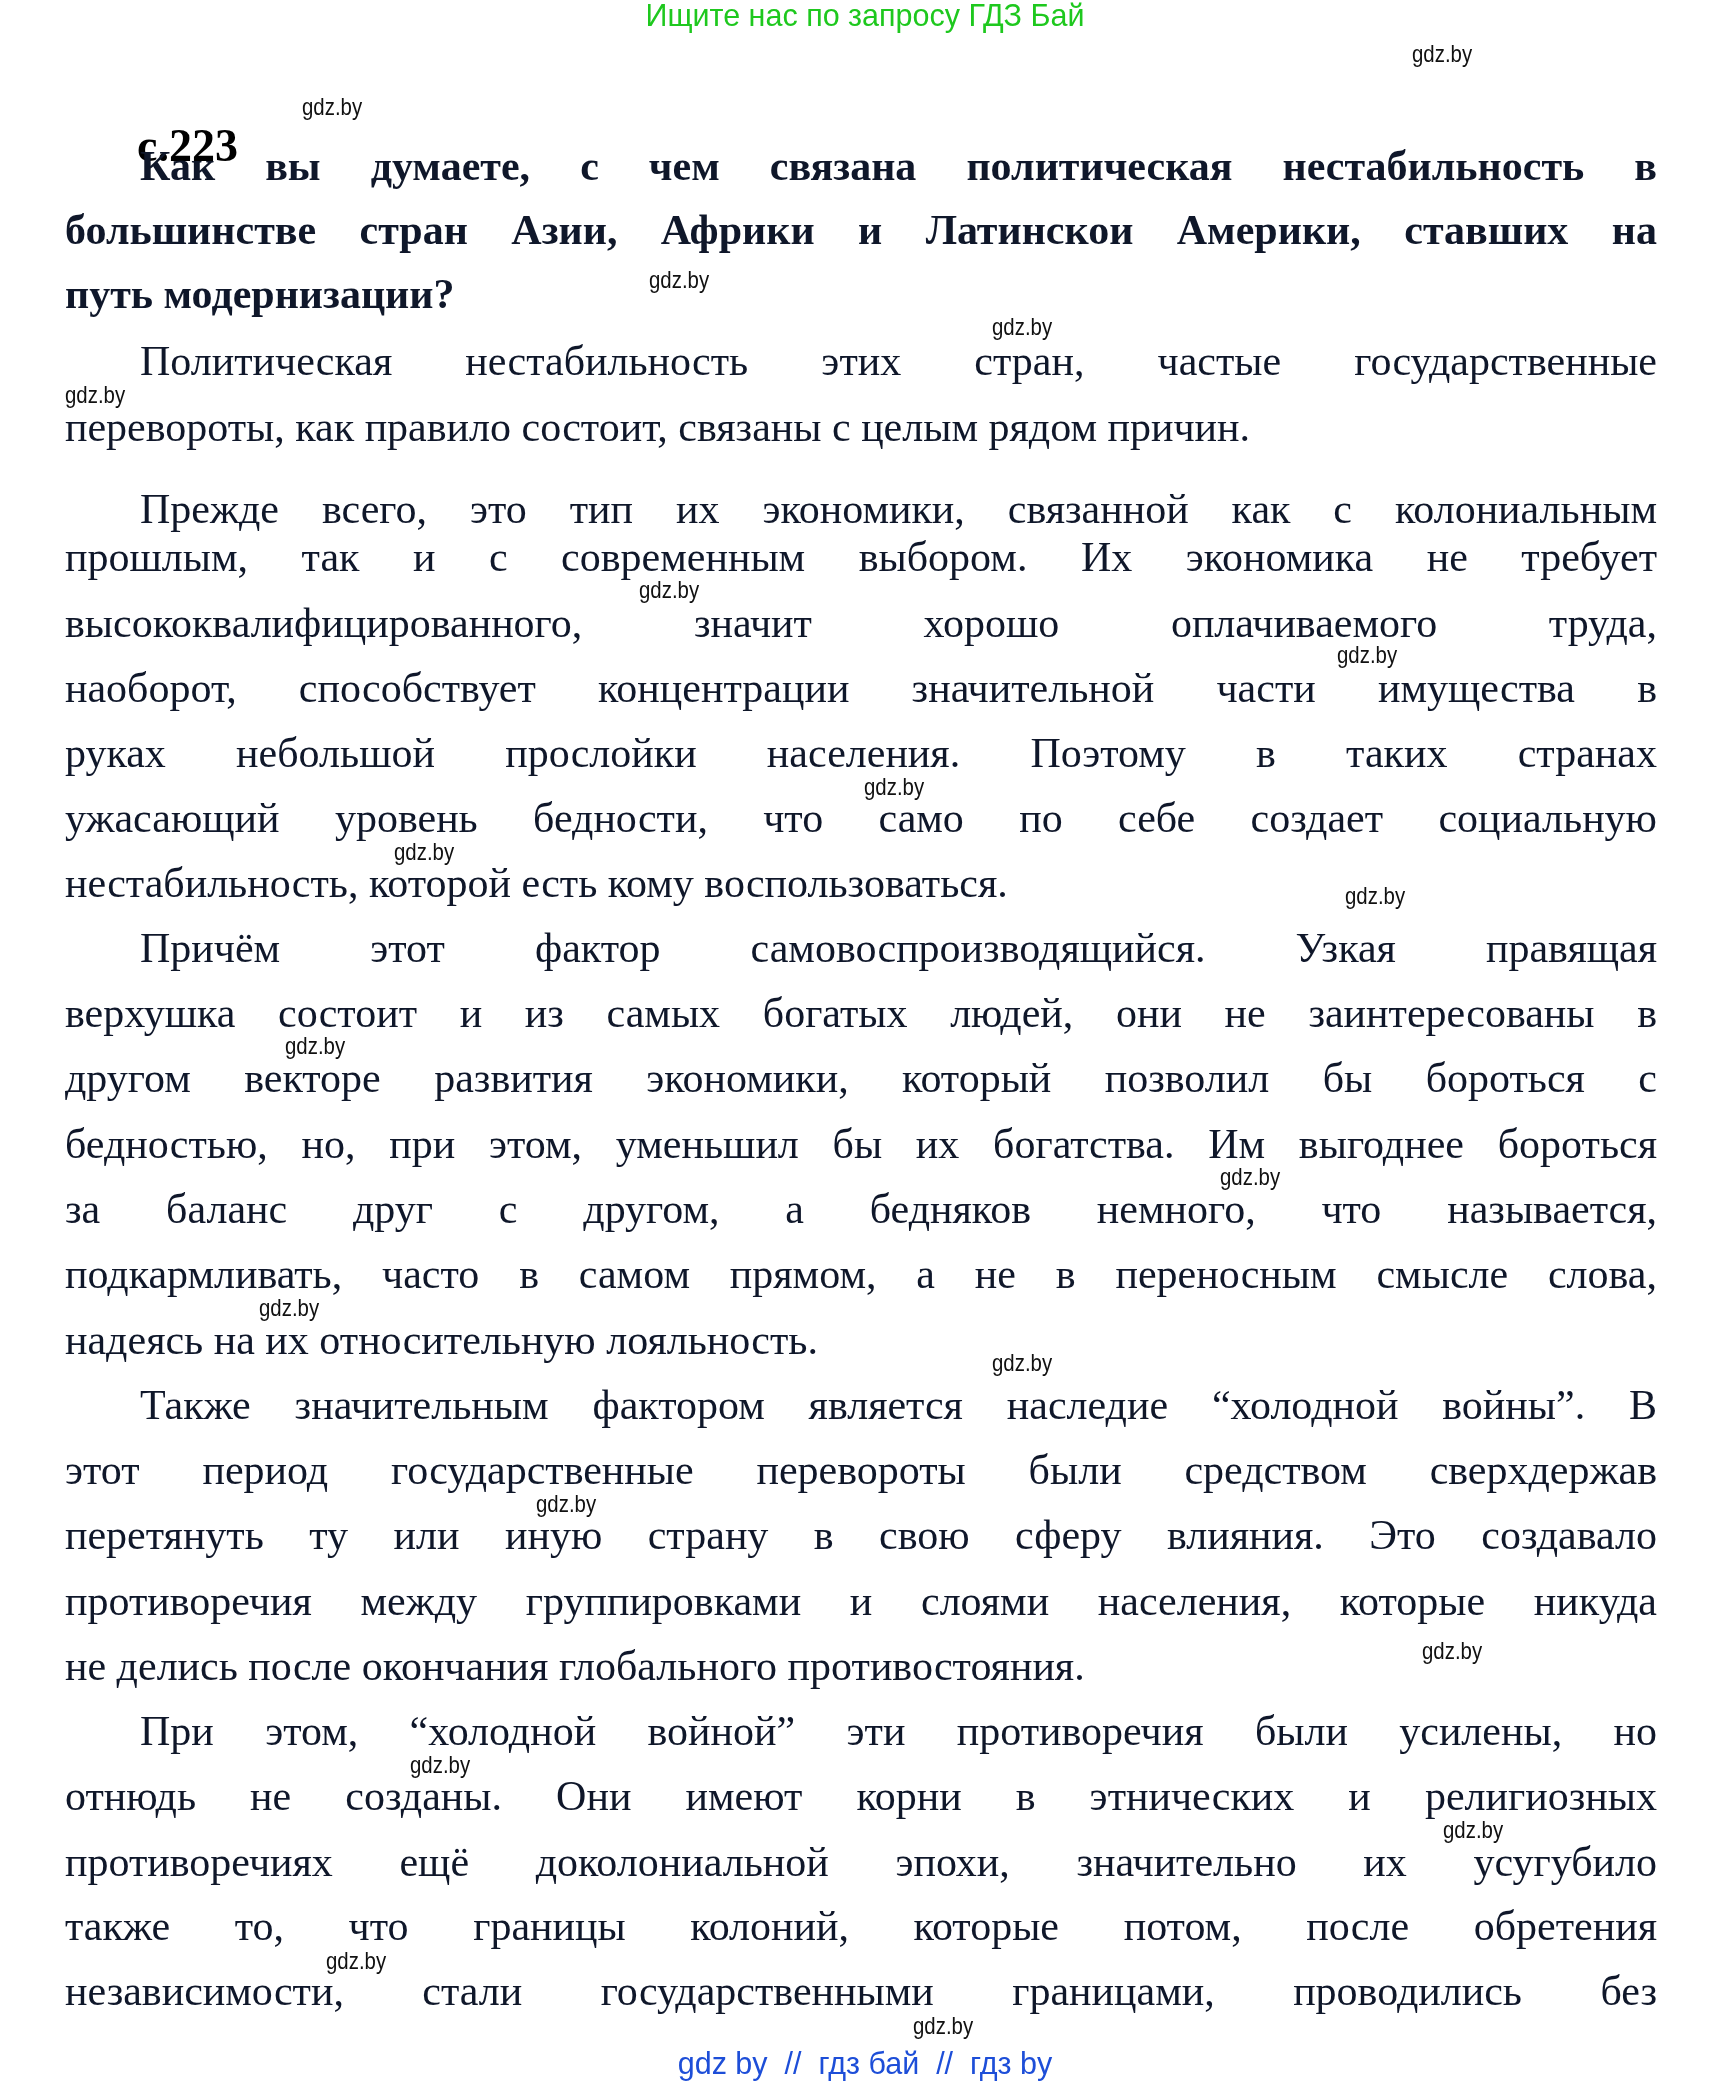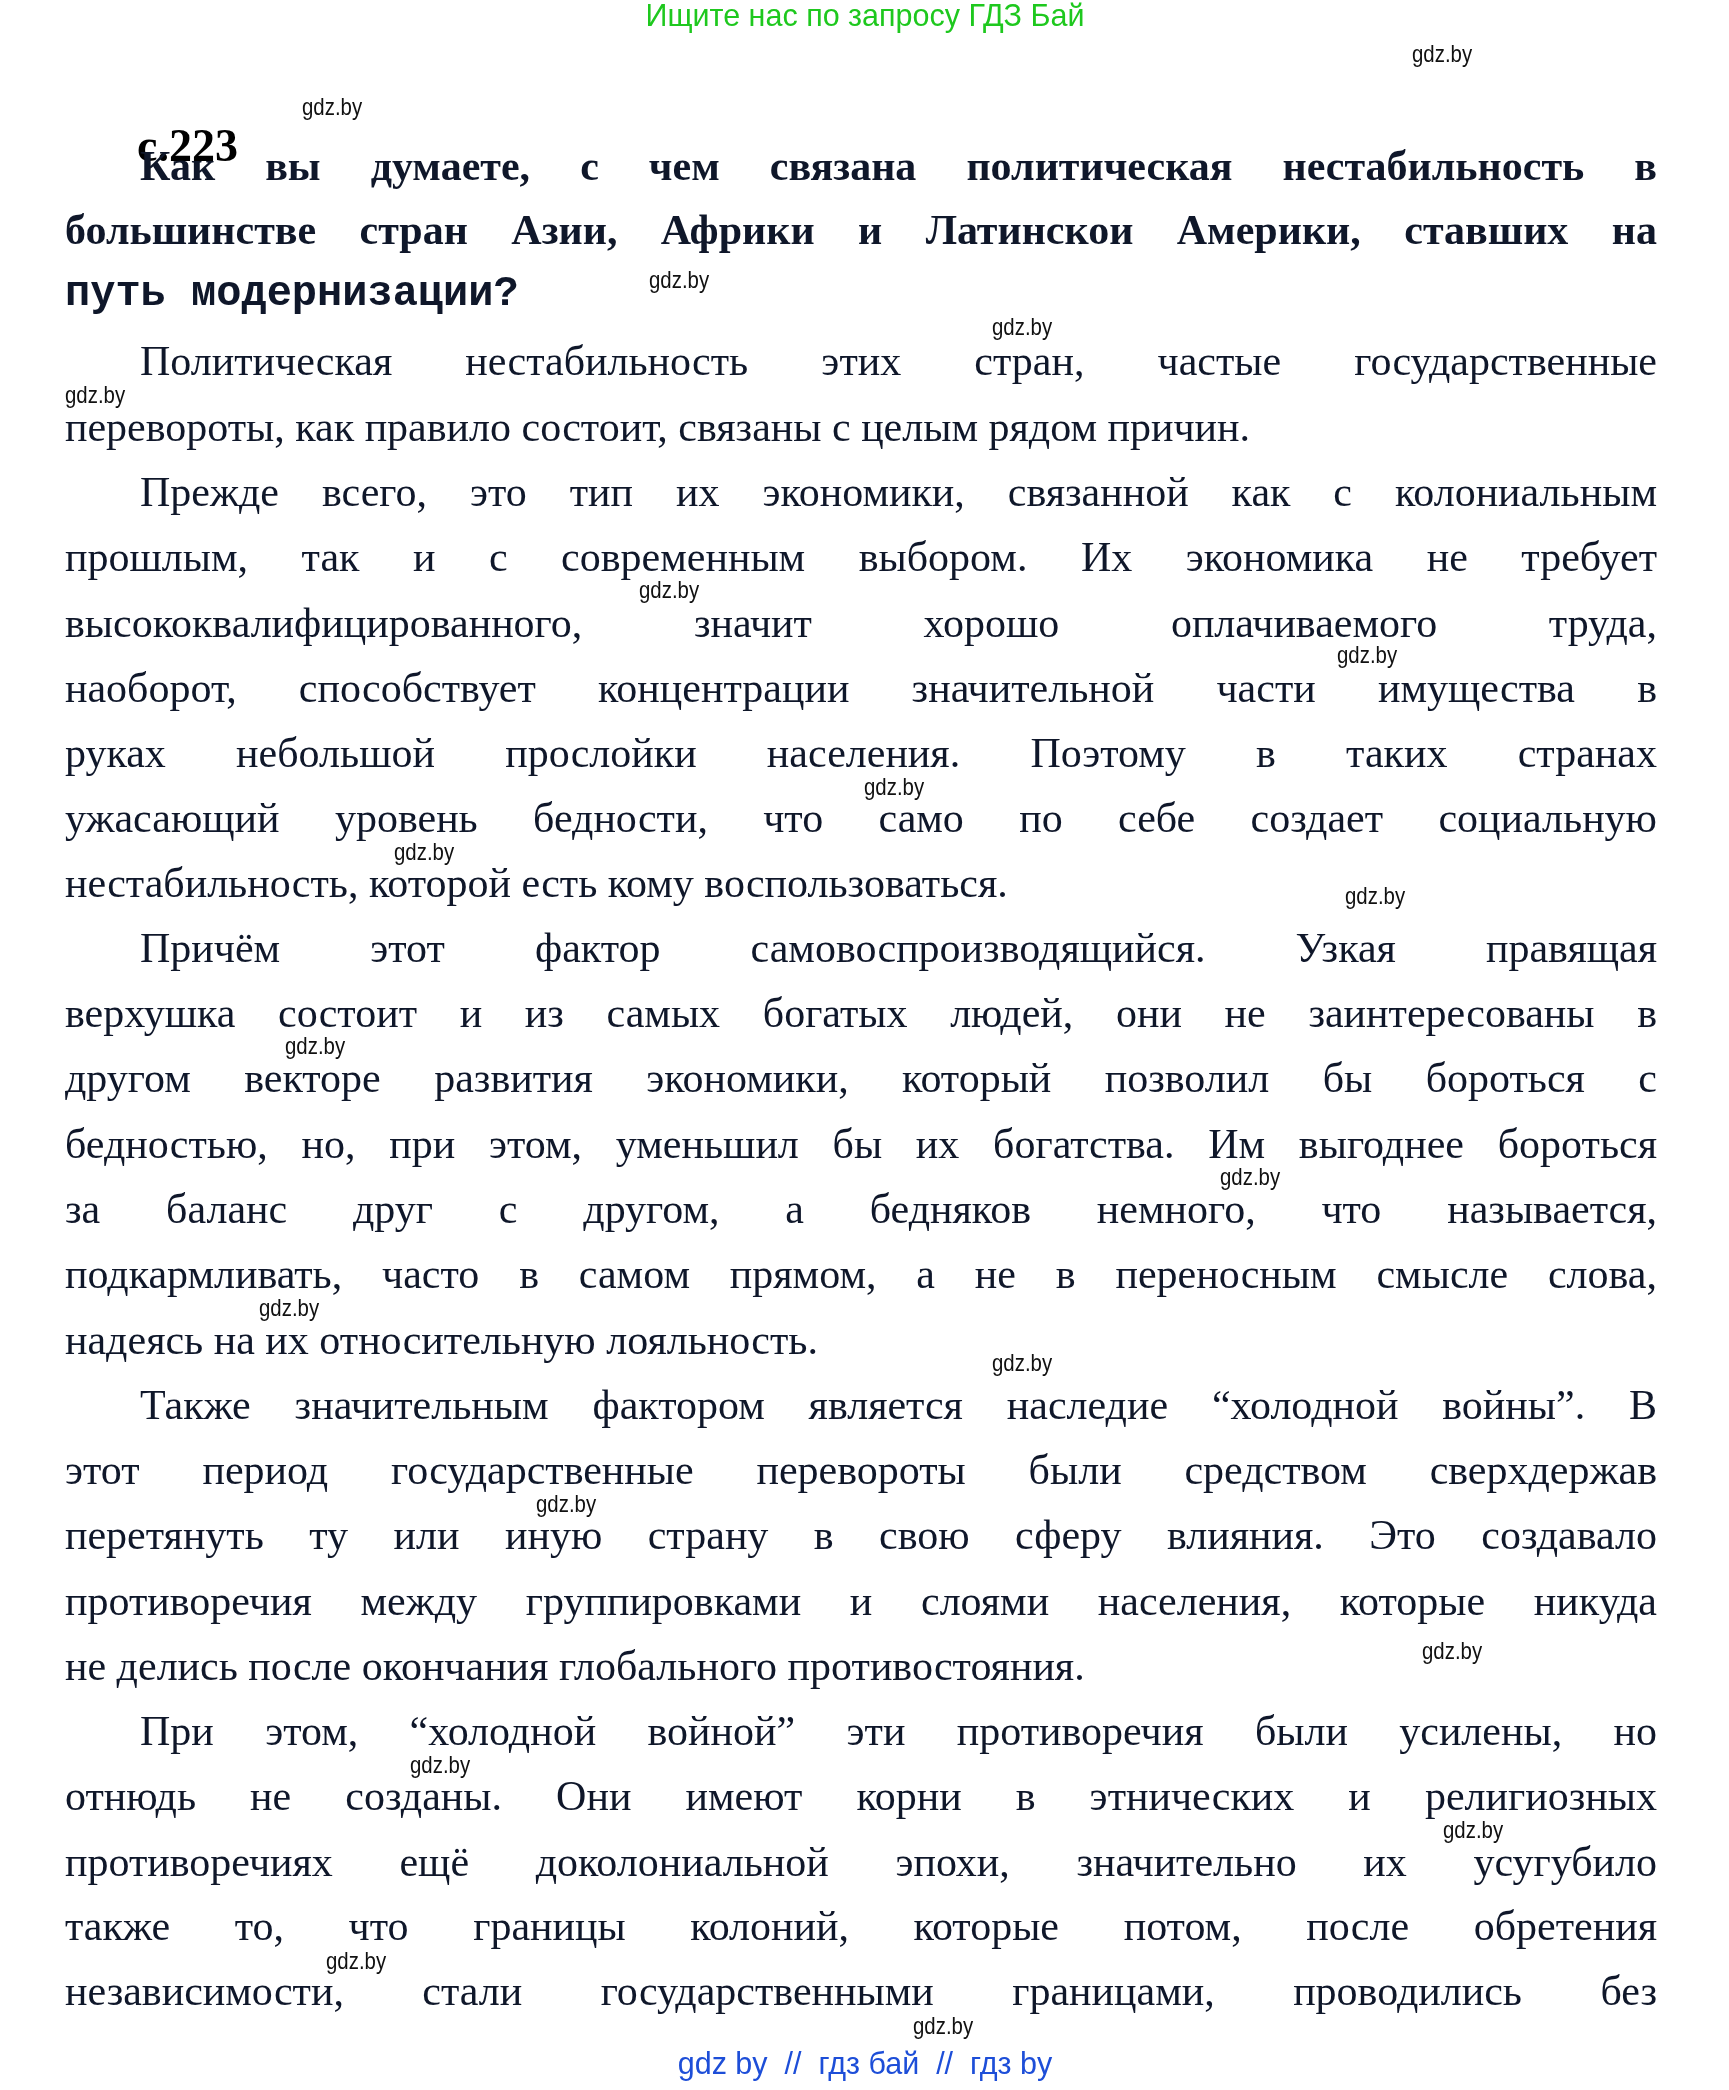--- a/index.html
+++ b/index.html
@@ -37,26 +37,26 @@
 </style>
 </head>
 <body>
 
 <div class="abs banner" style="color:#1ec81e">Ищите нас по запросу ГДЗ Бай</div>
 
 <div class="abs pageno" style="left:137px; top:72px;margin-top:48px;">с.223</div>
 
 <div class="abs line q indent" style="top:141px;">Как вы думаете, с чем связана политическая нестабильность в</div>
 <div class="abs line q" style="top:205px;">большинстве стран Азии, Африки и Латинскои Америки, ставших на</div>
-<div class="abs line q last" style="top:269px;font-family:Liberation Mono, monospace;">путь модернизации?</div>
+<div class="abs line q last" style="top:269px;">путь модернизации?</div>
 
 <div class="abs line indent" style="top:336px;">Политическая нестабильность этих стран, частые государственные</div>
 <div class="abs line last" style="top:402px;">перевороты, как правило состоит, связаны с целым рядом причин.</div>
 
-<div class="abs line indent" style="top:467px;">Прежде всего, это тип их экономики, связанной как с колониальным</div>
+<div class="abs line indent" style="top:484px;">Прежде всего, это тип их экономики, связанной как с колониальным</div>
 <div class="abs line" style="top:532px;">прошлым, так и с современным выбором. Их экономика не требует</div>
 <div class="abs line" style="top:598px;">высококвалифицированного, значит хорошо оплачиваемого труда,</div>
 <div class="abs line" style="top:663px;">наоборот, способствует концентрации значительной части имущества в</div>
 <div class="abs line" style="top:728px;">руках небольшой прослойки населения. Поэтому в таких странах</div>
 <div class="abs line" style="top:793px;">ужасающий уровень бедности, что само по себе создает социальную</div>
 <div class="abs line last" style="top:858px;">нестабильность, которой есть кому воспользоваться.</div>
 
 <div class="abs line indent" style="top:923px;">Причём этот фактор самовоспроизводящийся. Узкая правящая</div>
 <div class="abs line" style="top:988px;font-family:Liberation Serif, serif;">верхушка состоит и из самых  богатых людей, они не заинтересованы в</div>
 <div class="abs line" style="top:1053px;">другом векторе развития экономики, который позволил бы бороться с</div>

